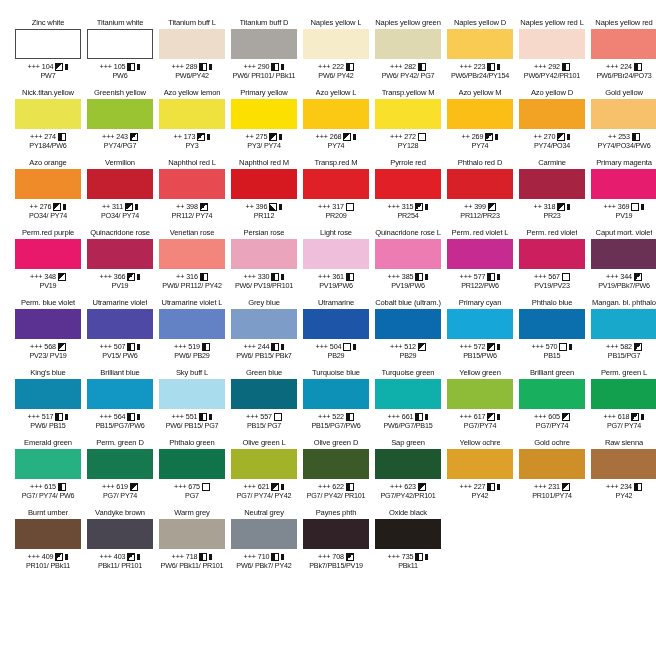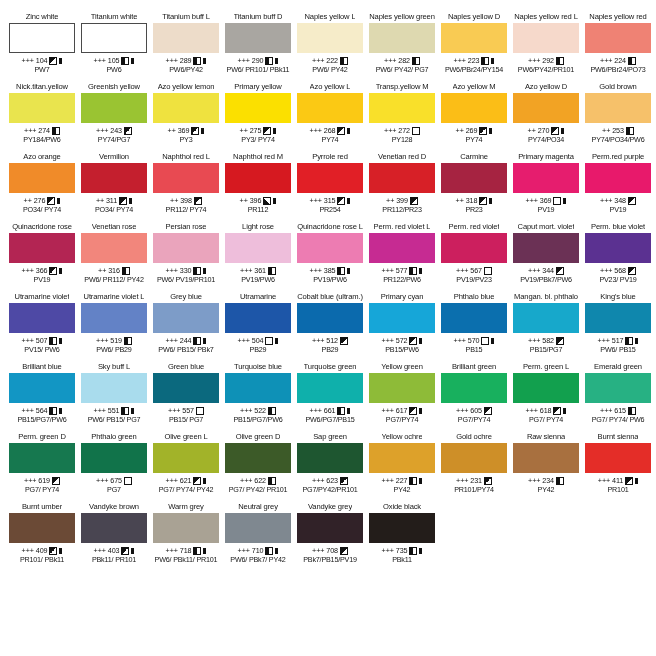--- a/index.html
+++ b/index.html
@@ -6,21 +6,21 @@
   body{
     width:656px;height:656px;
     background:#ffffff;
     font-family:"Liberation Sans",sans-serif;
     color:#111111;
     overflow:hidden;
   }
   #chart{
     position:relative;
     width:524px;height:656px;
-    padding:2px;
+    padding:8px;
     box-sizing:border-box;
   }
   .grid{
     display:grid;
     grid-template-columns:repeat(9,1fr);
     column-gap:0px;
     row-gap:0px;
     padding:10px 4px 0 4px;
     box-sizing:border-box;
     width:656px;
@@ -199,21 +199,21 @@
         <div class="c-meta">
           <span>+++ 243</span>
           <span class="sym half"></span>
         </div>
         <div class="c-pig">PY74/PG7</div>
       </div>
       <div class="cell">
         <div class="c-name">Azo yellow lemon</div>
         <div class="swatch" style="background: rgb(239, 226, 63);"></div>
         <div class="c-meta">
-          <span>++ 369</span>
+          <span>++ 173</span>
           <span class="sym half"></span>
           <span class="mark"></span>
         </div>
         <div class="c-pig">PY3</div>
       </div>
       <div class="cell">
         <div class="c-name">Primary yellow</div>
         <div class="swatch" style="background: rgb(251, 224, 0);"></div>
         <div class="c-meta">
           <span>++ 275</span>
@@ -255,21 +255,21 @@
         <div class="c-name">Azo yellow D</div>
         <div class="swatch" style="background: rgb(242, 163, 36);"></div>
         <div class="c-meta">
           <span>++ 270</span>
           <span class="sym half"></span>
           <span class="mark"></span>
         </div>
         <div class="c-pig">PY74/PO34</div>
       </div>
       <div class="cell">
-        <div class="c-name">Gold brown</div>
+        <div class="c-name">Gold yellow</div>
         <div class="swatch" style="background: rgb(246, 193, 106);"></div>
         <div class="c-meta">
           <span>++ 253</span>
           <span class="sym split"></span>
         </div>
         <div class="c-pig">PY74/PO34/PW6</div>
       </div>
       <div class="cell">
         <div class="c-name">Azo orange</div>
         <div class="swatch" style="background: rgb(240, 139, 41);"></div>
@@ -303,31 +303,40 @@
         <div class="c-name">Naphthol red M</div>
         <div class="swatch" style="background: rgb(214, 25, 32);"></div>
         <div class="c-meta">
           <span>++ 396</span>
           <span class="sym halfb"></span>
           <span class="mark"></span>
         </div>
         <div class="c-pig">PR112</div>
       </div>
       <div class="cell">
+        <div class="c-name">Transp.red M</div>
+        <div class="swatch" style="background: rgb(224, 32, 39);"></div>
+        <div class="c-meta">
+          <span>+++ 317</span>
+          <span class="sym open"></span>
+        </div>
+        <div class="c-pig">PR209</div>
+      </div>
+      <div class="cell">
         <div class="c-name">Pyrrole red</div>
         <div class="swatch" style="background: rgb(225, 31, 38);"></div>
         <div class="c-meta">
           <span>+++ 315</span>
           <span class="sym half"></span>
           <span class="mark"></span>
         </div>
         <div class="c-pig">PR254</div>
       </div>
       <div class="cell">
-        <div class="c-name">Venetian red D</div>
+        <div class="c-name">Phthalo red D</div>
         <div class="swatch" style="background: rgb(215, 32, 39);"></div>
         <div class="c-meta">
           <span>++ 399</span>
           <span class="sym half"></span>
         </div>
         <div class="c-pig">PR112/PR23</div>
       </div>
       <div class="cell">
         <div class="c-name">Carmine</div>
         <div class="swatch" style="background: rgb(166, 35, 65);"></div>
@@ -683,30 +692,20 @@
       <div class="cell">
         <div class="c-name">Raw sienna</div>
         <div class="swatch" style="background: rgb(168, 112, 63);"></div>
         <div class="c-meta">
           <span>+++ 234</span>
           <span class="sym split"></span>
         </div>
         <div class="c-pig">PY42</div>
       </div>
       <div class="cell">
-        <div class="c-name">Burnt sienna</div>
-        <div class="swatch" style="background: rgb(228, 45, 40);"></div>
-        <div class="c-meta">
-          <span>+++ 411</span>
-          <span class="sym half"></span>
-          <span class="mark"></span>
-        </div>
-        <div class="c-pig">PR101</div>
-      </div>
-      <div class="cell">
         <div class="c-name">Burnt umber</div>
         <div class="swatch" style="background: rgb(107, 74, 54);"></div>
         <div class="c-meta">
           <span>+++ 409</span>
           <span class="sym half"></span>
           <span class="mark"></span>
         </div>
         <div class="c-pig">PR101/ PBk11</div>
       </div>
       <div class="cell">
@@ -733,21 +732,21 @@
         <div class="c-name">Neutral grey</div>
         <div class="swatch" style="background: rgb(127, 136, 144);"></div>
         <div class="c-meta">
           <span>+++ 710</span>
           <span class="sym split"></span>
           <span class="mark"></span>
         </div>
         <div class="c-pig">PW6/ PBk7/ PY42</div>
       </div>
       <div class="cell">
-        <div class="c-name">Vandyke grey</div>
+        <div class="c-name">Paynes phth</div>
         <div class="swatch" style="background: rgb(49, 34, 40);"></div>
         <div class="c-meta">
           <span>+++ 708</span>
           <span class="sym half"></span>
         </div>
         <div class="c-pig">PBk7/PB15/PV19</div>
       </div>
       <div class="cell">
         <div class="c-name">Oxide black</div>
         <div class="swatch" style="background: rgb(35, 29, 26);"></div>

